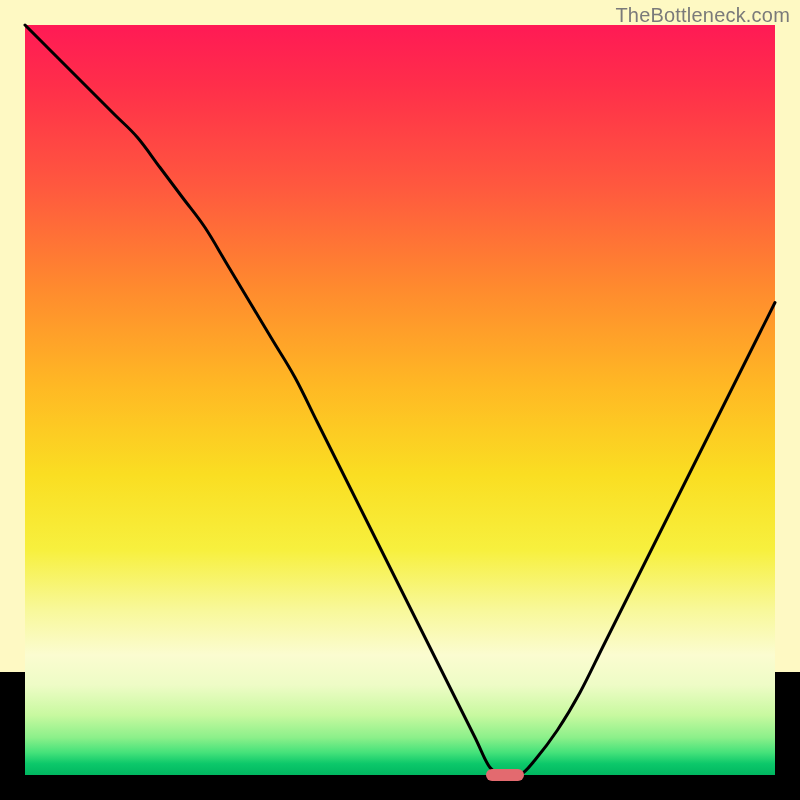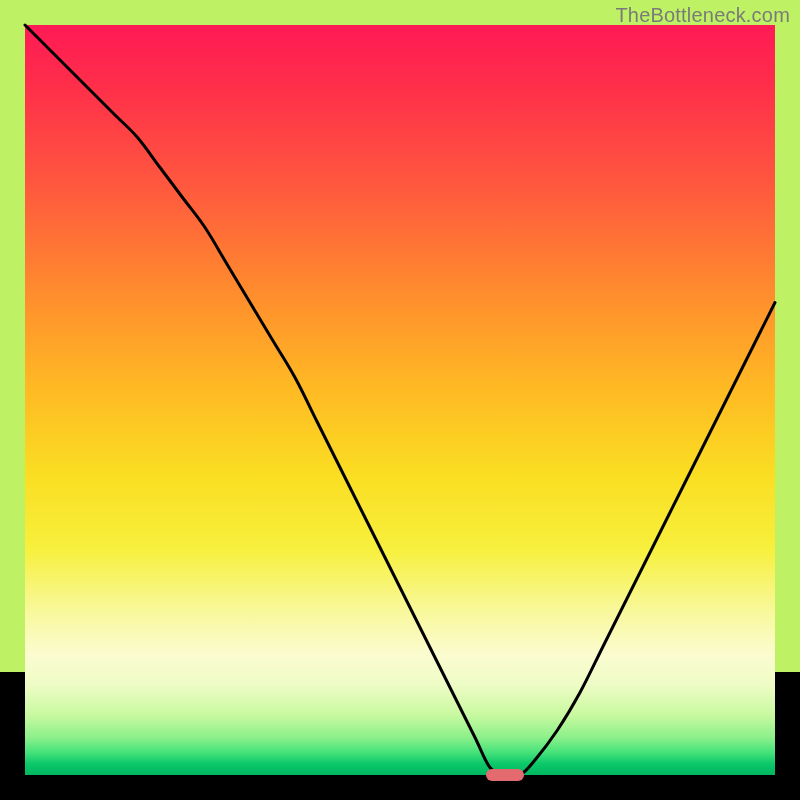--- a/index.html
+++ b/index.html
@@ -10,21 +10,21 @@
     overflow: hidden;
     background: #000;
     font-family: Arial, Helvetica, sans-serif;
   }
   .frame {
     position: absolute;
     left: 0;
     top: 0;
     width: 800px;
     height: 672px;
-    background: #bef264;
+    background: #fef9c3;
   }
   .plot {
     position: absolute;
     left: 25px;
     top: 25px;
     width: 750px;
     height: 750px;
     
   }
   .gradient {

